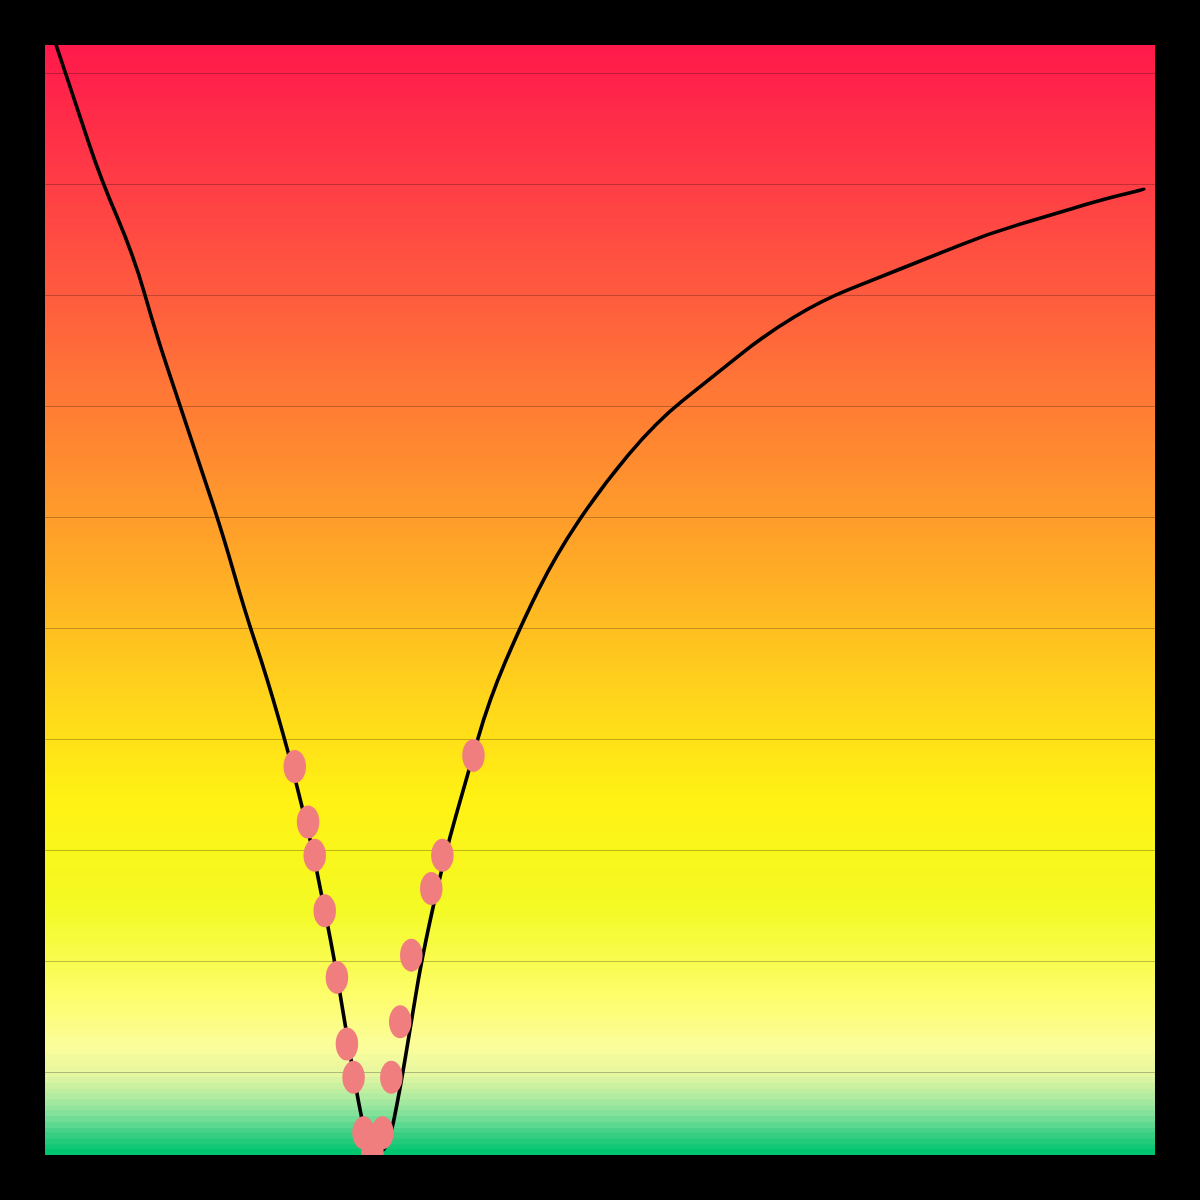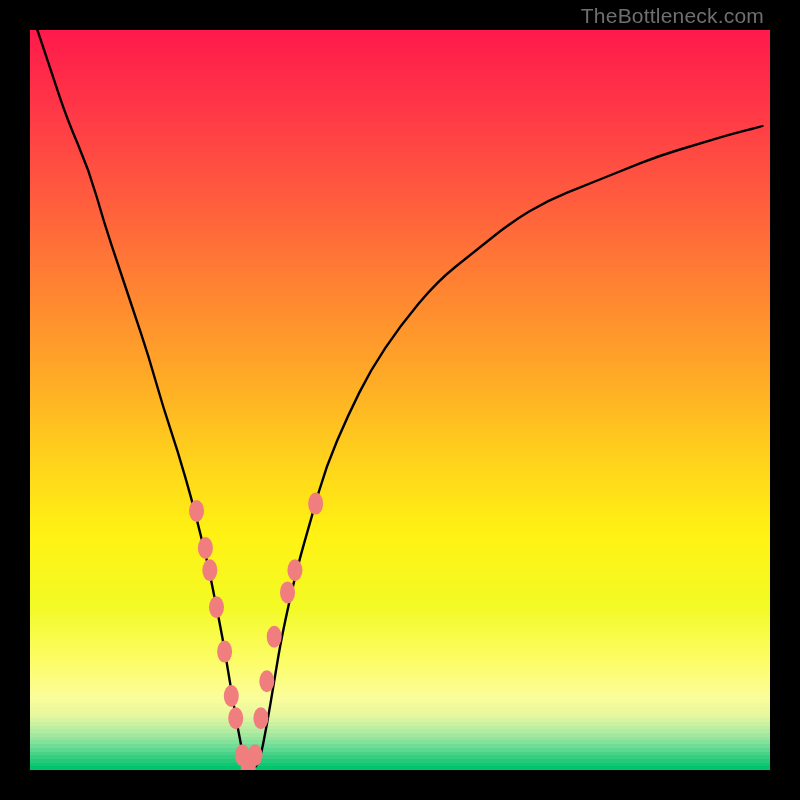--- a/index.html
+++ b/index.html
@@ -46,21 +46,20 @@
     position: absolute;
     inset: 0;
     width: 100%;
     height: 100%;
   }
 </style>
 </head>
 <body>
 <div class="outer-frame">
 
-  <div class="watermark">TheBottleneck.com</div>
 
   <div class="plot-area">
     <div class="gradient-bg">
 
     <div class="grad-layer" style="top: 0px; height: 4.7px; background: rgb(255, 26, 75);"></div>
         <div class="grad-layer" style="top: 3.7px; height: 4.7px; background: rgb(255, 27, 75);"></div>
         <div class="grad-layer" style="top: 7.4px; height: 4.7px; background: rgb(255, 29, 75);"></div>
         <div class="grad-layer" style="top: 11.1px; height: 4.7px; background: rgb(255, 30, 74);"></div>
         <div class="grad-layer" style="top: 14.8px; height: 4.7px; background: rgb(255, 32, 74);"></div>
         <div class="grad-layer" style="top: 18.5px; height: 4.7px; background: rgb(255, 33, 74);"></div>

